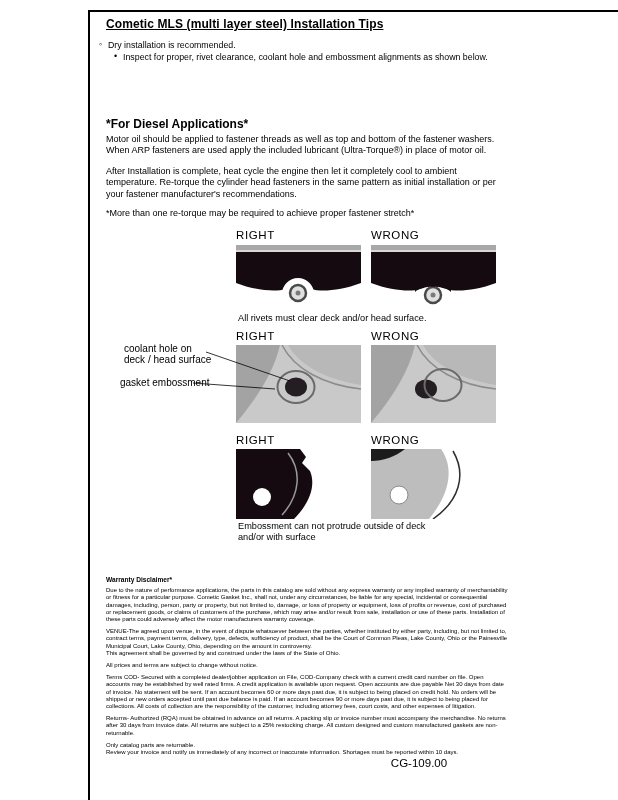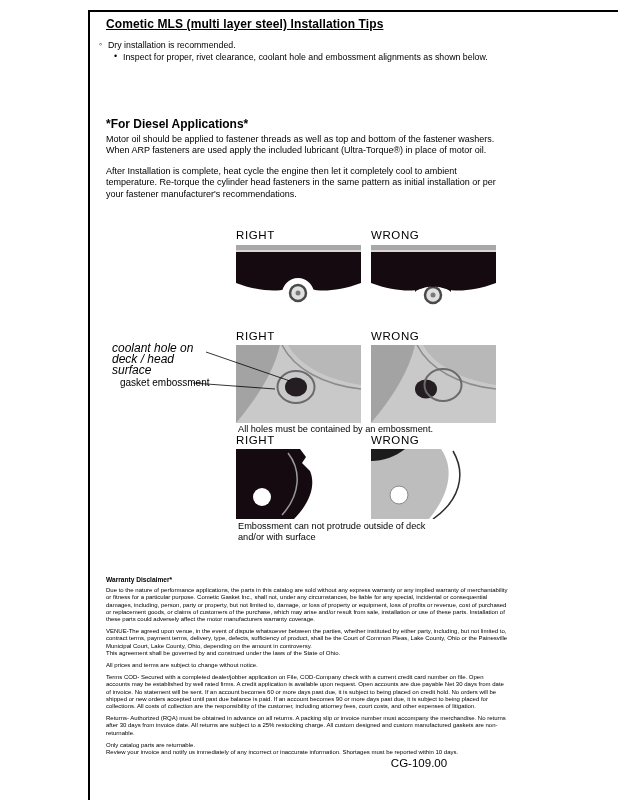--- a/index.html
+++ b/index.html
@@ -32,21 +32,21 @@
 
   .diag-labels { position:absolute; left:236px; width:260px; display:flex; gap:10px; }
   .diag-labels span { flex:1; text-align:left; font-size:11.5px; letter-spacing:0.6px; }
   .labels1 { top:229px; } .labels2 { top:330px; } .labels3 { top:434px; }
   .diag-row { position:absolute; left:236px; display:flex; gap:10px; }
   .panels1 { top:245px; } .panels2 { top:345px; } .panels3 { top:449px; }
   .panel { display:block; }
   .caption { position:absolute; left:238px; font-size:9.2px; line-height:11px; }
   .cap1 { top:313px; } .cap2 { top:424px; } .cap3 { top:521px; width:212px; }
 
-  .callout1 { position:absolute; left:112px; top:343px; width:92px; font-size:12px; line-height:11px;font-style:italic; }
+  .callout1 { position:absolute; left:124px; top:343px; width:92px; font-size:10px; line-height:11px; }
   .callout2 { position:absolute; left:120px; top:377px; font-size:10px; white-space:nowrap; }
   .callout-lines { position:absolute; left:0; top:0; pointer-events:none; }
 
   .warranty { position:absolute; left:106px; top:576px; width:403px; font-size:6px; line-height:7.2px; }
   .warranty .w-head { font-weight:bold; font-size:6.6px; margin-bottom:4px; }
   .warranty p { margin-bottom:5px; }
   .warranty p.tight { margin-bottom:0; }
   .footer-code { position:absolute; left:353px; top:757px; width:132px; text-align:center; font-size:11.5px; }
 </style>
 </head>
@@ -58,20 +58,21 @@
   <h1 class="title">Cometic MLS (multi layer steel) Installation Tips</h1>
 
   <div class="tips">
     <div class="tip">Dry installation is recommended.</div>
     <div class="tip sub">Inspect for proper, rivet clearance, coolant hole and embossment alignments as shown below.</div>
   </div>
 
   <div class="diesel-heading">*For Diesel Applications*</div>
   <div class="body-para p1">Motor oil should be applied to fastener threads as well as top and bottom of the fastener washers. When ARP fasteners are used apply the included lubricant (Ultra-Torque®) in place of motor oil.</div>
   <div class="body-para p2">After Installation is complete, heat cycle the engine then let it completely cool to ambient temperature. Re-torque the cylinder head fasteners in the same pattern as initial installation or per your fastener manufacturer's recommendations.</div>
+  <div class="note">*More than one re-torque may be required to achieve proper fastener stretch*</div>
 
   <div class="diag-labels labels1">
     <span>RIGHT</span>
     <span>WRONG</span>
   </div>
   <div class="diag-row panels1">
     <svg class="panel" width="125" height="64" viewBox="0 0 125 64">
       <rect width="125" height="64" fill="#ffffff"></rect>
       <rect width="125" height="5" fill="#a8a8a8"></rect>
       <rect y="5" width="125" height="3" fill="#d8d8d8"></rect>
@@ -84,20 +85,21 @@
       <rect width="125" height="64" fill="#ffffff"></rect>
       <rect width="125" height="5" fill="#a8a8a8"></rect>
       <rect y="5" width="125" height="3" fill="#d8d8d8"></rect>
       <path d="M0,7 H125 V38 C104,46 84,47 76,44 C70,42 55,42 49,44 C41,47 21,46 0,38 Z" fill="#150a10"></path>
       <circle cx="62" cy="52" r="13" fill="#ffffff"></circle>
       <circle cx="62" cy="50" r="8" fill="#e0e0e0" stroke="#4a4a4a" stroke-width="2.5"></circle>
       <circle cx="62" cy="50" r="2.5" fill="#7a7a7a"></circle>
       <path d="M44,47 C50,40 74,40 80,47 L80,38 C70,32 54,32 44,38 Z" fill="#150a10"></path>
     </svg>
   </div>
+  <div class="caption cap1">All rivets must clear deck and/or head surface.</div>
 
   <div class="diag-labels labels2">
     <span>RIGHT</span>
     <span>WRONG</span>
   </div>
   <div class="callout1">
     <div>coolant hole on</div>
     <div>deck / head surface</div>
   </div>
   <div class="callout2">gasket embossment</div>
@@ -116,21 +118,20 @@
       <path d="M125,0 H52 C62,18 86,34 125,40 Z" fill="#b8b8b8"></path>
       <path d="M46,0 C58,24 88,40 125,44" fill="none" stroke="#8c8c8c" stroke-width="1.5"></path>
       <ellipse cx="55" cy="44" rx="11" ry="9.5" fill="#241d22"></ellipse>
       <ellipse cx="72" cy="40" rx="18.5" ry="16" fill="none" stroke="#6b6b6b" stroke-width="2"></ellipse>
     </svg>
   </div>
   <svg class="callout-lines" width="618" height="800" viewBox="0 0 618 800">
     <line x1="206" y1="352" x2="290" y2="381" stroke="#000" stroke-width="0.8"></line>
     <line x1="193" y1="383" x2="275" y2="389" stroke="#000" stroke-width="0.8"></line>
   </svg>
-  <div class="caption cap2">All holes must be contained by an embossment.</div>
 
   <div class="diag-labels labels3">
     <span>RIGHT</span>
     <span>WRONG</span>
   </div>
   <div class="diag-row panels3">
     <svg class="panel" width="125" height="70" viewBox="0 0 125 70">
       <rect width="125" height="70" fill="#ffffff"></rect>
       <path d="M0,0 H64 L70,8 66,14 74,22 C80,36 74,54 58,70 H0 Z" fill="#150a10"></path>
       <path d="M52,4 C66,22 64,46 46,66" fill="none" stroke="#9a9a9a" stroke-width="1.5"></path>

